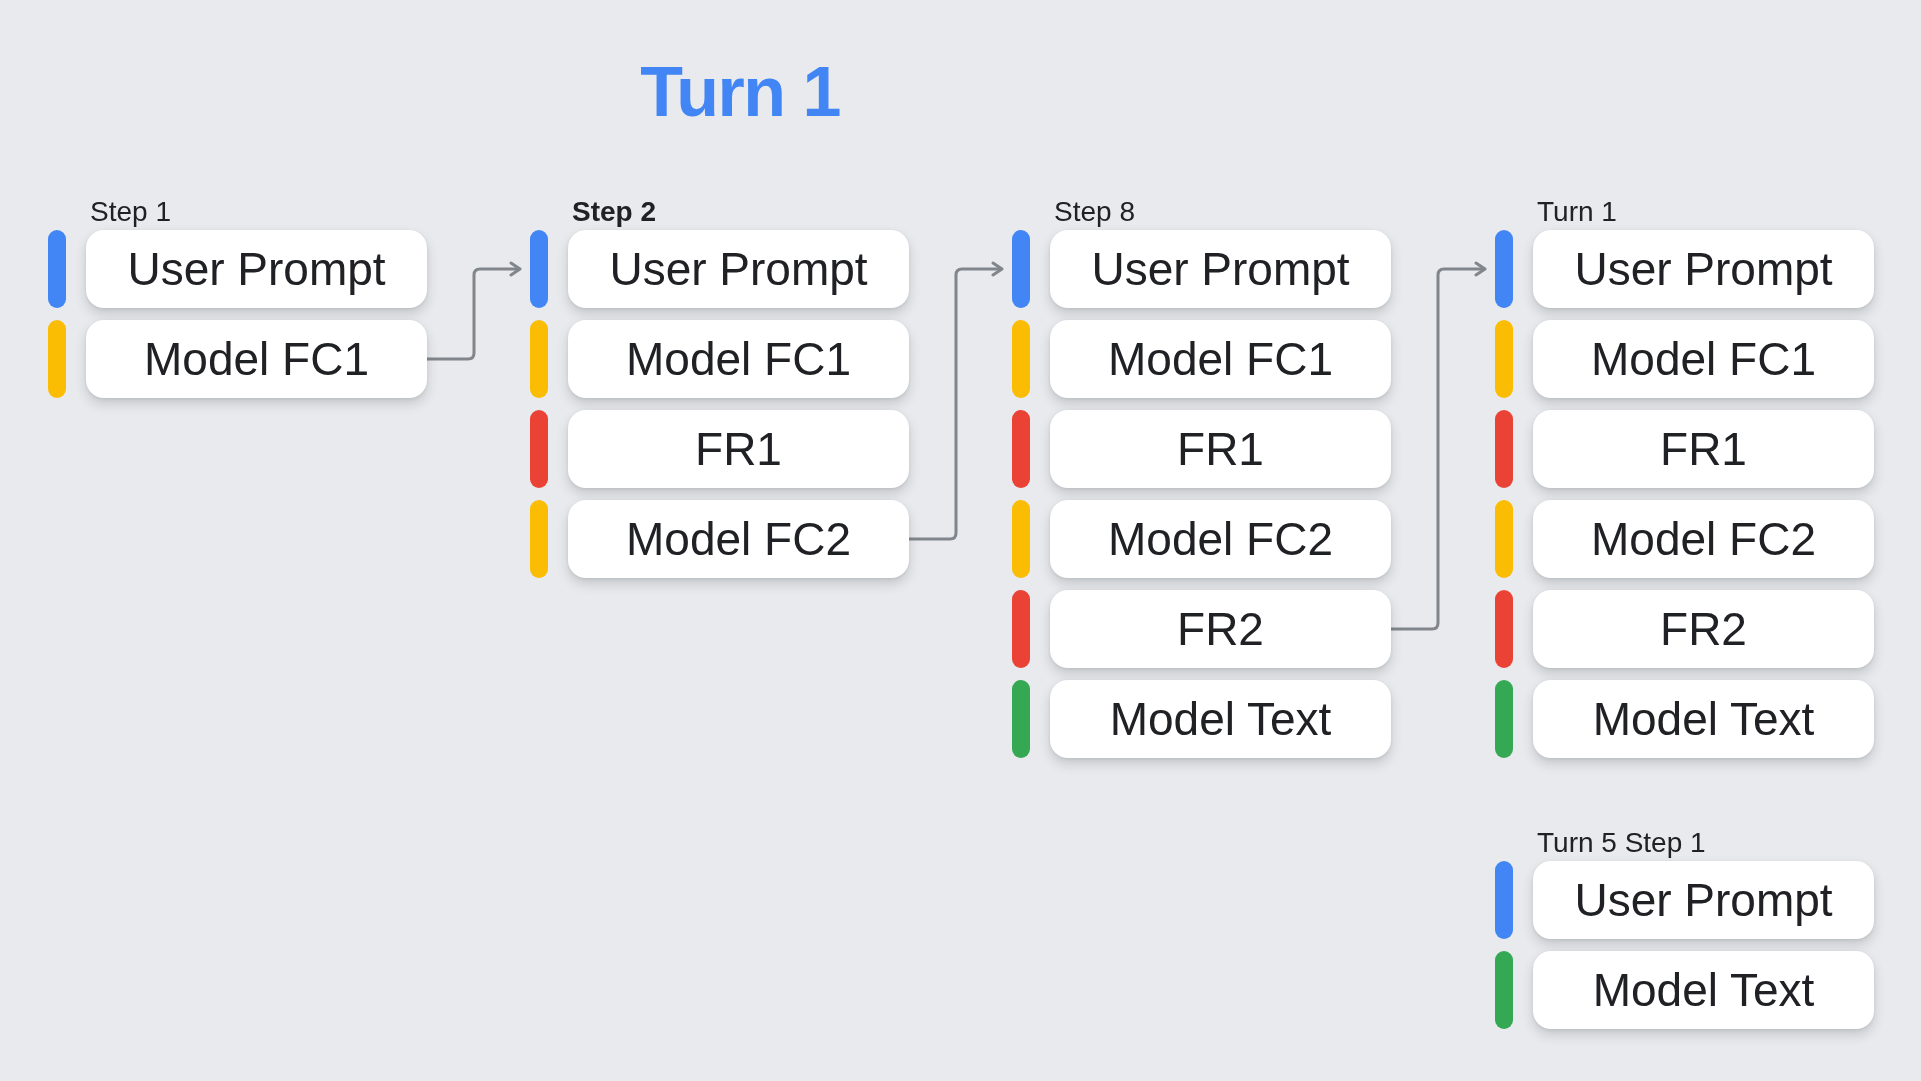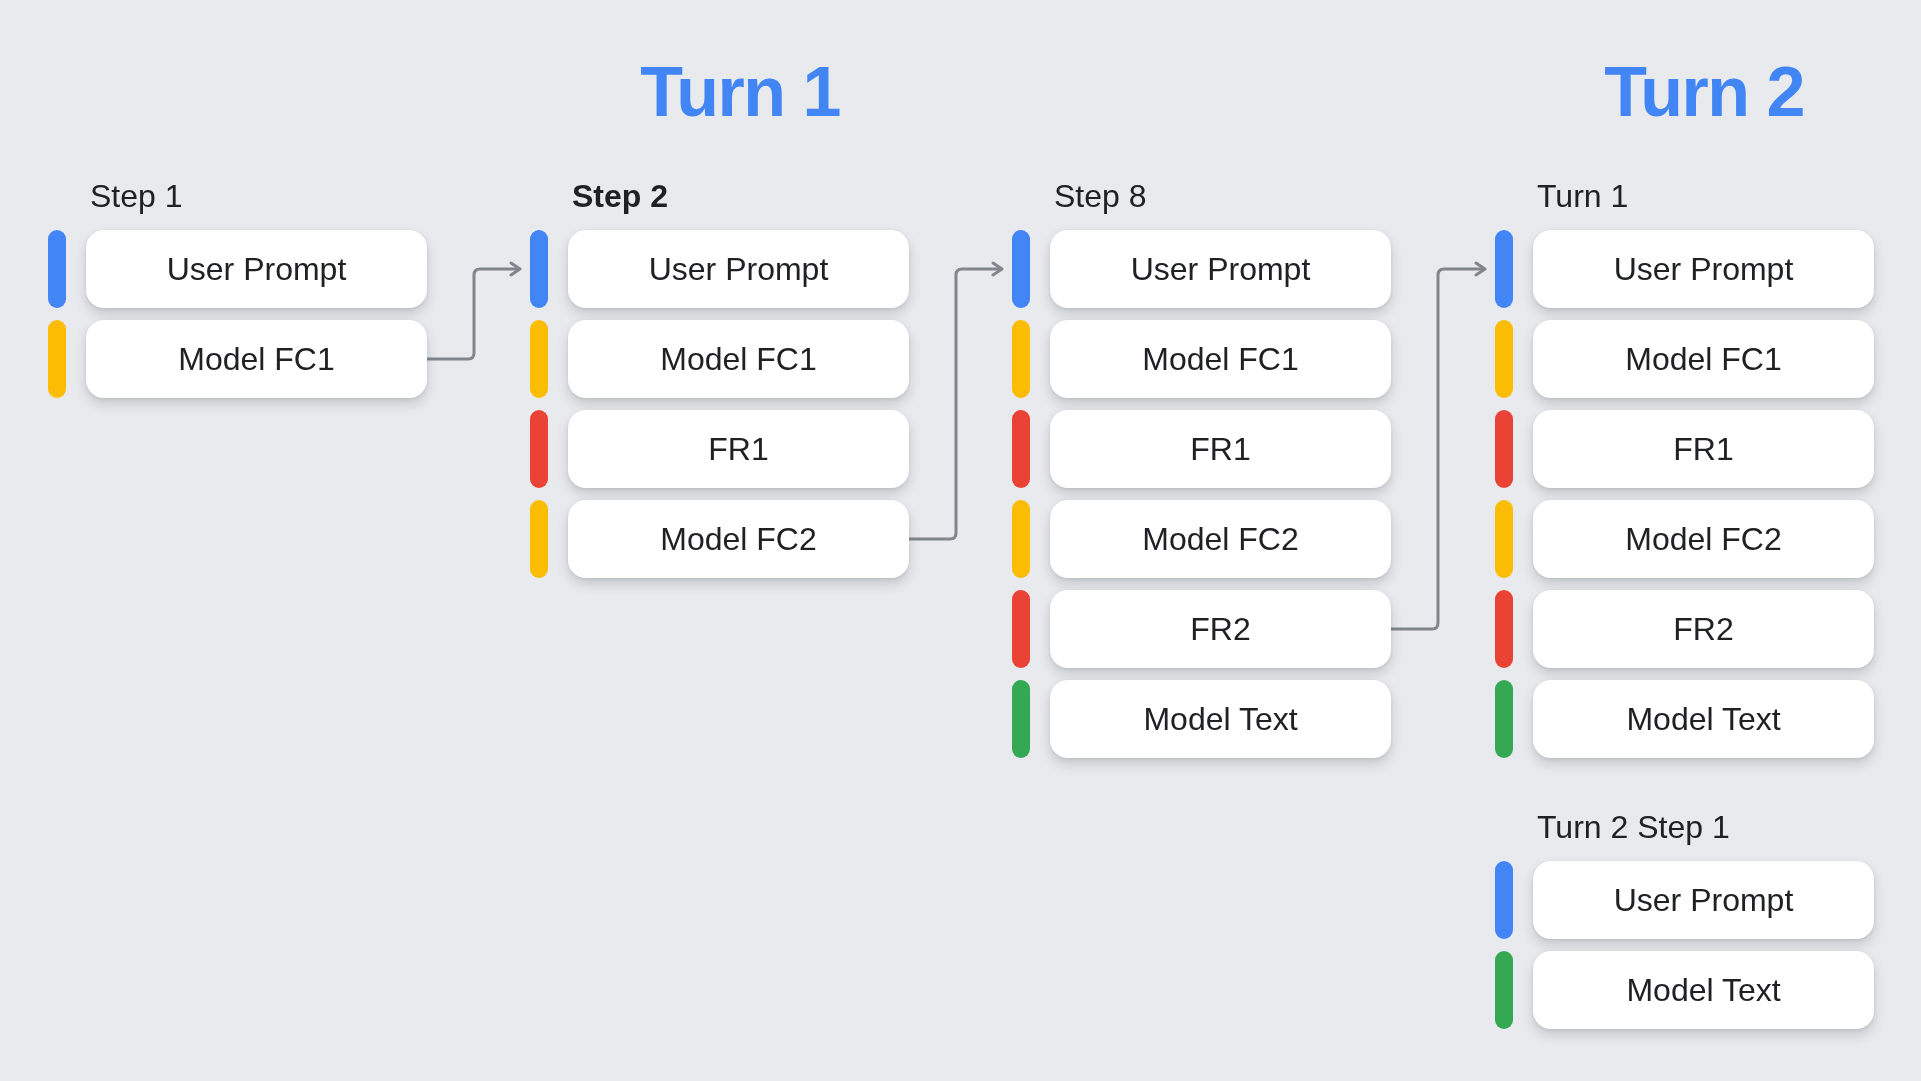--- a/index.html
+++ b/index.html
@@ -27,24 +27,24 @@
     font-weight:bold;
     letter-spacing:-1.5px;
     color:var(--heading);
     white-space:nowrap;
   }
   #heading-turn-1{left:740px;}
   #heading-turn-2{left:1704px;}
   .column{position:absolute;}
   .col-label{
     position:absolute;
-    top:0;
+    top:16px;
     height:36px;
     line-height:36px;
-    font-size:32px;
+    font-size:28px;
     color:var(--label);
     white-space:nowrap;
   }
   .bar{
     position:absolute;
     left:0;
     width:18px;
     height:78px;
     border-radius:9px;
   }
@@ -53,21 +53,21 @@
     width:341px;
     height:78px;
     background:var(--box);
     border-radius:18px;
     box-shadow:0 6px 12px rgba(60,64,67,0.20), 0 1px 3px rgba(60,64,67,0.10);
     text-align:center;
   }
   .box span{
     display:block;
     line-height:78px;
-    font-size:32px;
+    font-size:46px;
     color:var(--text);
     white-space:nowrap;
   }
 </style>
 </head>
 <body>
 
 <div class="stage">
   <svg id="arrows" viewBox="0 0 1921 1081">
     <defs>
@@ -76,21 +76,20 @@
       </marker>
     </defs>
     <g id="arrow-paths">
         <path d="M 427 359 L 468 359 Q 474 359 474 353 L 474 275 Q 474 269 480 269 L 520 269" fill="none" stroke="#80868B" stroke-width="3" marker-end="url(#ah)"></path>
         <path d="M 909 539 L 950 539 Q 956 539 956 533 L 956 275 Q 956 269 962 269 L 1002 269" fill="none" stroke="#80868B" stroke-width="3" marker-end="url(#ah)"></path>
         <path d="M 1391 629 L 1432 629 Q 1438 629 1438 623 L 1438 275 Q 1438 269 1444 269 L 1485 269" fill="none" stroke="#80868B" stroke-width="3" marker-end="url(#ah)"></path>
       </g>
   </svg>
 
   <div class="heading" id="heading-turn-1">Turn 1</div>
-  <div class="heading" id="heading-turn-2">Turn 2</div>
 
   <div id="columns">
       <div class="column" style="left: 48px; top: 178px;">
         <div class="col-label" style="left: 42px;">Step 1</div>
         <div class="bar" style="top: 52px; background: var(--blue);"></div>
         <div class="box" style="top: 52px; left: 38px;">
           <span>User Prompt</span>
         </div>
         <div class="bar" style="top: 142px; background: var(--yellow);"></div>
         <div class="box" style="top: 142px; left: 38px;">
@@ -164,21 +163,21 @@
         <div class="bar" style="top: 412px; background: var(--red);"></div>
         <div class="box" style="top: 412px; left: 38px;">
           <span>FR2</span>
         </div>
         <div class="bar" style="top: 502px; background: var(--green);"></div>
         <div class="box" style="top: 502px; left: 38px;">
           <span>Model Text</span>
         </div>
       </div>
       <div class="column" style="left: 1495px; top: 809px;">
-        <div class="col-label" style="left: 42px;">Turn 2 Step 1</div>
+        <div class="col-label" style="left: 42px;">Turn 5 Step 1</div>
         <div class="bar" style="top: 52px; background: var(--blue);"></div>
         <div class="box" style="top: 52px; left: 38px;">
           <span>User Prompt</span>
         </div>
         <div class="bar" style="top: 142px; background: var(--green);"></div>
         <div class="box" style="top: 142px; left: 38px;">
           <span>Model Text</span>
         </div>
       </div>
     </div>

